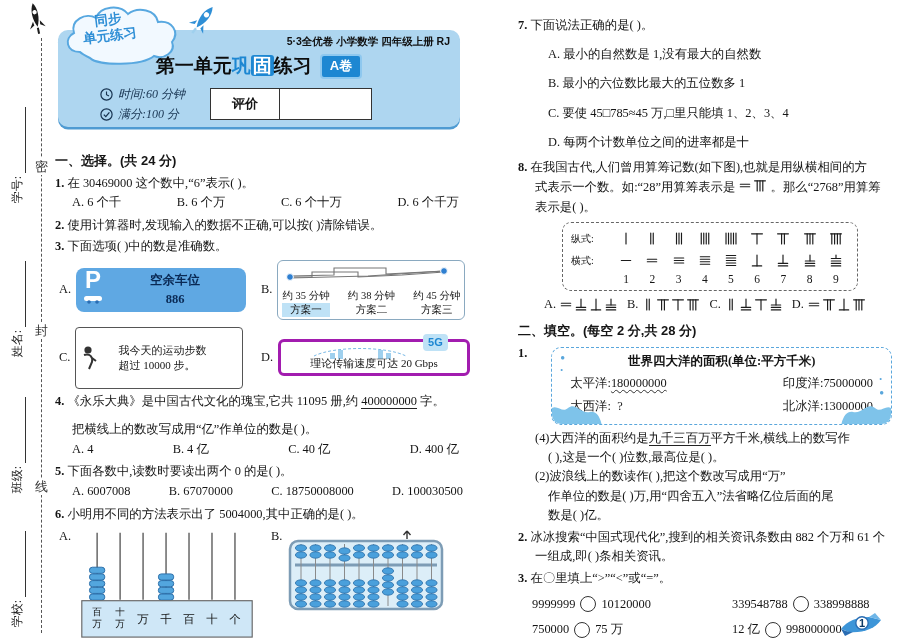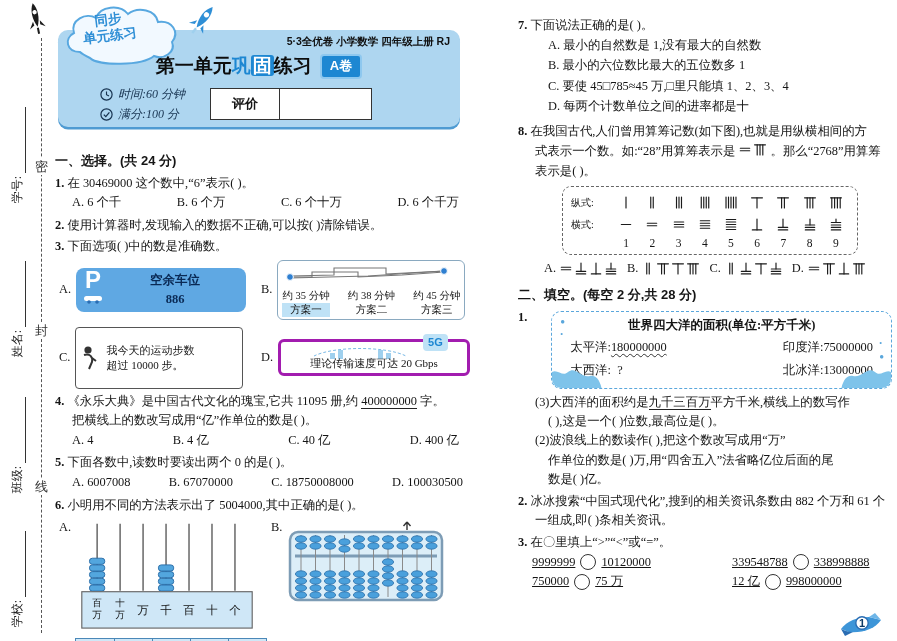--- a/index.html
+++ b/index.html
@@ -35,37 +35,37 @@
               font-family:"Liberation Sans","DejaVu Sans",sans-serif;font-weight:bold;font-size:13.5px;
               line-height:16px;text-align:center;}
   
   .col-left{position:absolute;left:55px;top:143px;width:410px;font-size:12.4px;line-height:1.5;}
   .col-right{position:absolute;left:518px;top:13px;width:374px;font-size:12.4px;line-height:1.55;}
   .sec-head{font-family:"Liberation Sans","DejaVu Sans",sans-serif;font-weight:bold;font-size:13px;margin:8px 0 3px;}
   .q{padding-left:17px;text-indent:-17px;margin-top:3px;}
   .qnum{font-weight:bold;}
   .optrow{display:flex;justify-content:space-between;padding:1px 6px 1px 17px;}
   .optrow4{display:flex;justify-content:space-between;padding:1px 2px 1px 17px;}
-  .opt-line{padding-left:30px;margin-top:1px;}
+  .opt-line{padding-left:30px;margin-top:10px;}
   .u{border-bottom:1px solid #222;}
   .wavy{text-decoration:underline wavy #333 1px;text-underline-offset:2px;}
   .keycap{display:inline-block;background:#cde8f8;border:1px solid #6b97b9;border-radius:4px;
           padding:0 5px;margin-left:3px;font-size:12px;}
   
   .cards{display:grid;grid-template-columns:196px 1fr;row-gap:7px;column-gap:6px;margin:4px 0 2px 4px;}
   .cardrow{display:flex;align-items:center;gap:5px;}
   .card-a{width:158px;height:44px;background:#5fa8e3;border-radius:8px;display:flex;align-items:center;
           padding:0 6px;gap:6px;color:#0a2a55;}
   .pmark{color:#fff;font-family:"Liberation Sans",sans-serif;font-weight:bold;font-size:24px;line-height:22px;text-align:center;}
   .card-a-txt{flex:1;text-align:center;font-size:12.5px;font-weight:bold;}
   .card-b{width:178px;border:1px solid #8aa9c0;border-radius:6px;padding:2px 4px;background:#fff;}
   .plans{display:flex;justify-content:space-between;font-size:10.5px;text-align:center;line-height:14px;}
   .plan-name-hl{background:#bfe2f6;padding:0 2px;}
   .card-c{width:158px;border:1px solid #555;border-radius:4px;background:#fff;display:flex;align-items:center;
-          gap:8px;padding:15px 4px;font-size:11px;line-height:15px;}
+          gap:20px;padding:15px 4px;font-size:11px;line-height:15px;}
   .card-d{width:178px;border:3px solid #a21caf;border-radius:6px;background:#fff;text-align:center;
           padding:2px 4px;font-size:11px;}
   .logo5g{display:inline-block;background:#bfe2f6;color:#1d87d2;font-family:"Liberation Sans",sans-serif;
           font-weight:bold;font-size:11px;border-radius:4px;padding:0 5px;}
   
   .figs{display:grid;grid-template-columns:208px 1fr;row-gap:6px;column-gap:4px;margin:4px 0 0 4px;}
   .figrow{display:flex;align-items:flex-start;gap:5px;}
   .pv-table{border-collapse:collapse;margin-top:2px;}
   .pv-table td{border:1px solid #4a88b8;width:38px;height:21px;text-align:center;font-size:12.5px;}
   .pv-table tr:first-child td{background:#cfe7f7;font-weight:bold;}
@@ -82,21 +82,21 @@
   .rodopt{display:flex;align-items:center;gap:1px;}
   .rodopt .lbl{margin-right:2px;}
   
   .oceanbox{position:relative;border:1.6px dashed #5aa7dc;border-radius:10px;width:330px;margin:3px 0 4px 20px;
             padding:4px 12px 8px;background:#fff;overflow:hidden;}
   .ob-title{text-align:center;font-weight:bold;font-size:12.5px;}
   .ob-row{display:flex;justify-content:space-between;margin-top:3px;padding:0 6px;}
   .ob-wave{position:absolute;bottom:-2px;}
   .drops{position:absolute;font-size:8px;color:#5aa7dc;letter-spacing:1px;}
   .cmp-rows{margin-left:14px;}
-  .cmp-row{display:flex;text-decoration:underline;}
+  .cmp-row{display:flex;margin-top:6px;}
   .cmp-pair{display:flex;align-items:center;gap:5px;}
   .cmp-pair.first{width:200px;}
   .circle{display:inline-block;width:14px;height:14px;border:1.2px solid #333;border-radius:50%;}
   .page-rocket{position:absolute;right:10px;bottom:4px;}
   .pr-num{fill:#0d3a66;font-family:"Liberation Sans",sans-serif;font-weight:bold;font-size:11px;}
 </style>
 </head>
 <body>
 
 <div class="page">
@@ -730,21 +730,21 @@
         </div>
         <svg class="ob-wave" style="left:-2px" width="52" height="26" viewBox="0 0 52 26">
             <path d="M0 26 L0 10 C6 2 12 14 18 8 C26 2 30 14 40 12 C46 11 50 16 52 26 Z" fill="#7ec3ea"></path>
           </svg>
         <svg class="ob-wave" style="right:-2px" width="52" height="26" viewBox="0 0 52 26">
             <path d="M52 26 L52 10 C46 2 40 14 34 8 C26 2 22 14 12 12 C6 11 2 16 0 26 Z" fill="#7ec3ea"></path>
           </svg>
       </div>
     </div>
     <div style="padding-left:17px">
-      <span>(3)大西洋的面积约是</span><span class="u">九千三百万</span><span>平方千米,横线上的数写作</span>
+      <span>(4)大西洋的面积约是</span><span class="u">九千三百万</span><span>平方千米,横线上的数写作</span>
     </div>
     <div style="padding-left:30px">(        ),这是一个(    )位数,最高位是(        )。</div>
     <div style="padding-left:17px">(2)波浪线上的数读作(              ),把这个数改写成用“万”</div>
     <div style="padding-left:30px">作单位的数是(      )万,用“四舍五入”法省略亿位后面的尾</div>
     <div style="padding-left:30px">数是(    )亿。</div>
 
     <div class="q"><span class="qnum">2.</span> <span>冰冰搜索“中国式现代化”,搜到的相关资讯条数由 882 个万和 61 个</span></div>
     <div style="padding-left:17px">一组成,即(            )条相关资讯。</div>
 
     <div class="q"><span class="qnum">3.</span> <span>在〇里填上“&gt;”“&lt;”或“=”。</span></div>

